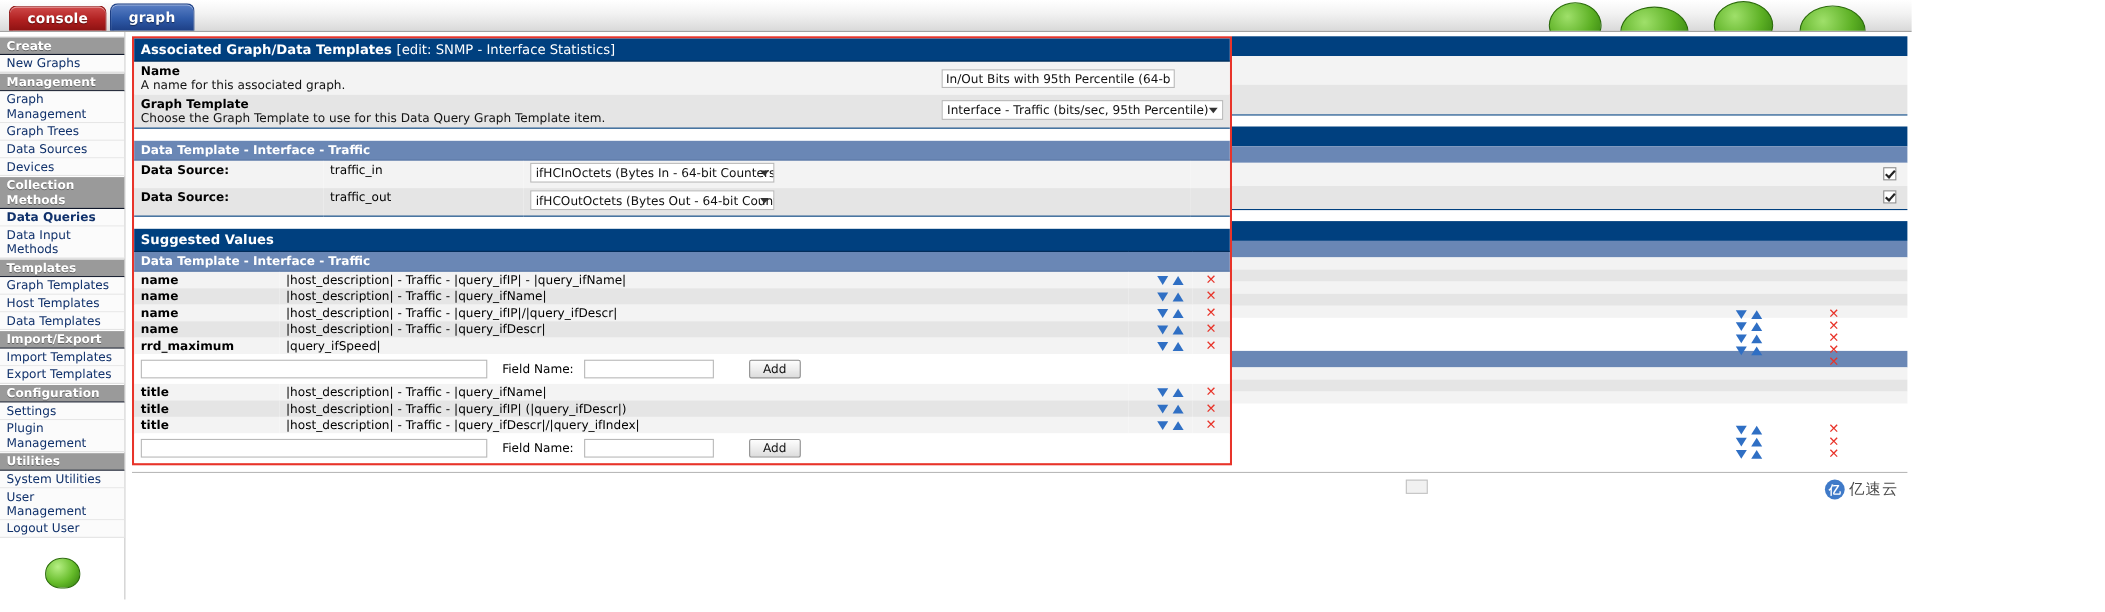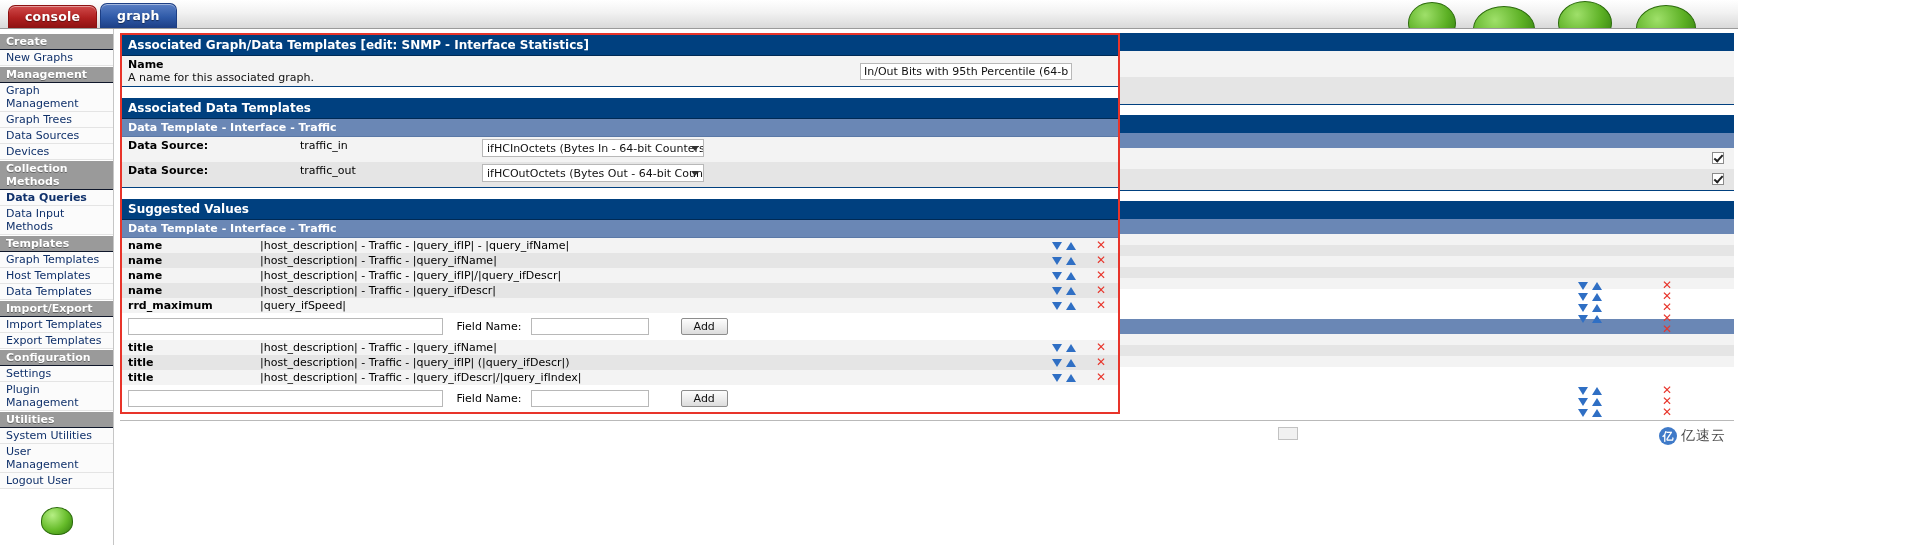--- a/index.html
+++ b/index.html
@@ -152,21 +152,21 @@
     font-size: 11px;
   }
   .sec-title {
     background: #00407f;
     color: #ffffff;
     font-weight: bold;
     font-size: 12px;
     padding: 3px 6px;
     border-bottom: 1px solid #002a55;
   }
-  .sec-title .light { font-weight: bold; text-align: right; }
+  .sec-title .light { font-weight: normal; text-align: right; }
   .sub-title {
     background: #6a87b5;
     color: #ffffff;
     font-weight: bold;
     font-size: 11px;
     padding: 2px 6px;
     border-bottom: 1px solid #5a78a6;
   }
   .row-a { background: #f3f3f3; }
   .row-b { background: #e5e5e5; }
@@ -357,31 +357,40 @@
           </tr>
           <tr class="fieldrow row-a">
             <td style="width:720px;">
               <div class="fld-label">Name</div>
               <div class="fld-desc">A name for this associated graph.</div>
             </td>
             <td style="vertical-align:middle;">
               <input class="txtinput" style="width: 212px;" type="text" value="In/Out Bits with 95th Percentile (64-bit Count">
             </td>
           </tr>
+          <tr class="fieldrow row-b">
+            <td>
+              <div class="fld-label">Graph Template</div>
+              <div class="fld-desc">Choose the Graph Template to use for this Data Query Graph Template item.</div>
+            </td>
+            <td style="vertical-align:middle;">
+              <span class="selbox" style="width:256px;">
+                <span>Interface - Traffic (bits/sec, 95th Percentile)</span>
+                <span class="caret"></span>
+              </span>
+            </td>
+          </tr>
           <tr class="spacer-row">
                 <td colspan="2"></td>
               </tr>
         </tbody>
           </table>
 
         <table class="cacti">
           <tbody>
-              <tr>
-            <td class="sec-title" colspan="4">Associated Data Templates</td>
-          </tr>
           <tr>
             <td class="sub-title" colspan="4">Data Template - Interface - Traffic</td>
           </tr>
 
           <tr class="fieldrow row-a">
             <td style="width:160px;" class="fld-label">Data Source:</td>
             <td style="width:170px;">traffic_in</td>
             <td style="vertical-align:middle;">
               <span class="selbox" style="width:222px;">
                 <span>ifHCInOctets (Bytes In - 64-bit Counters)</span>

